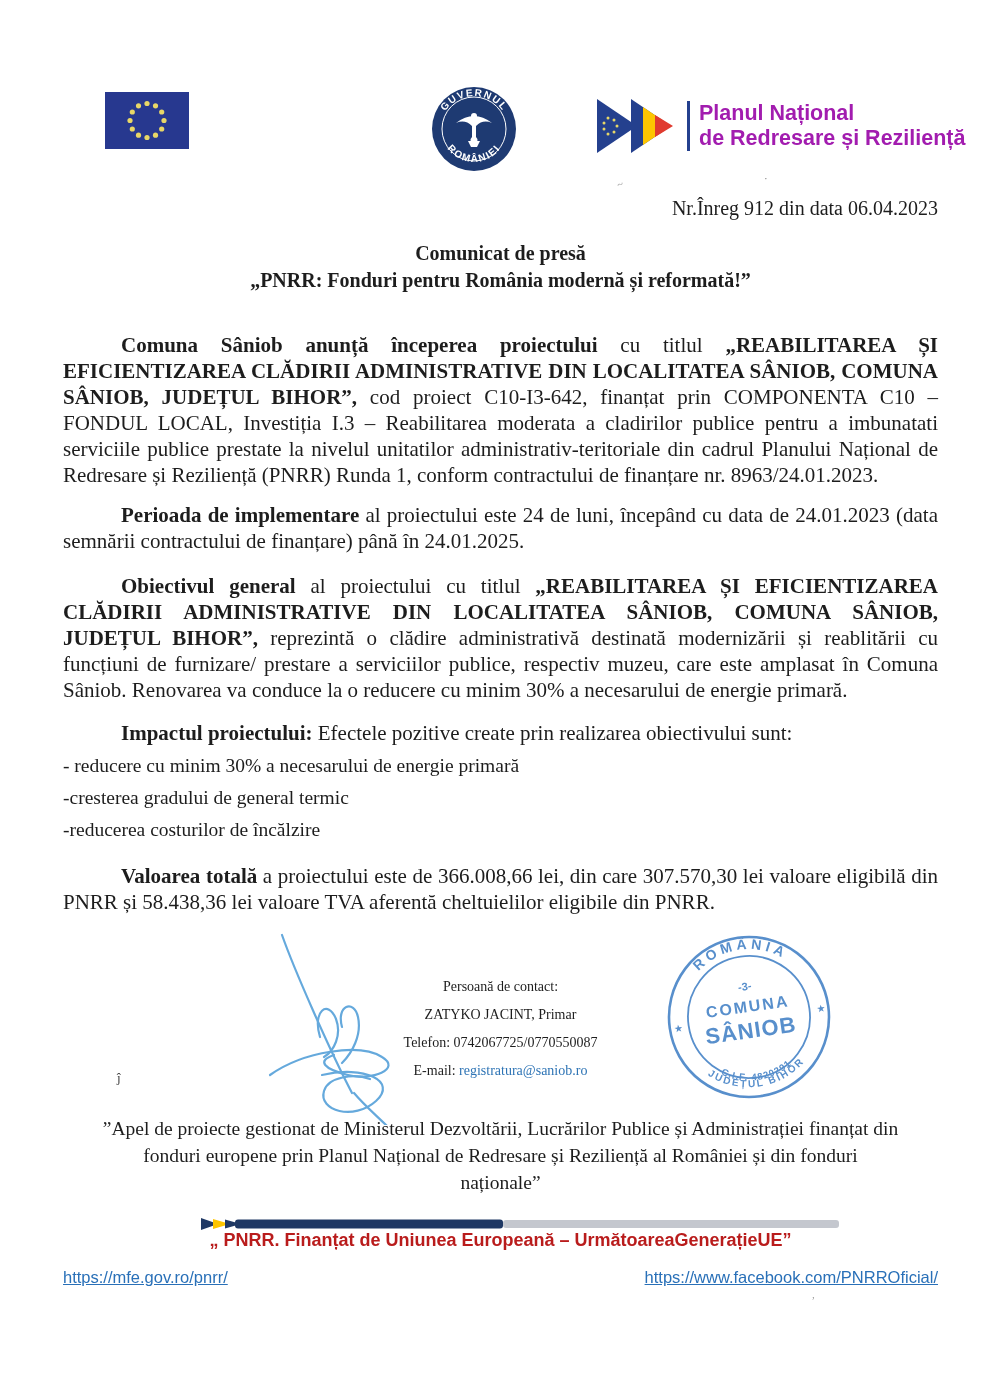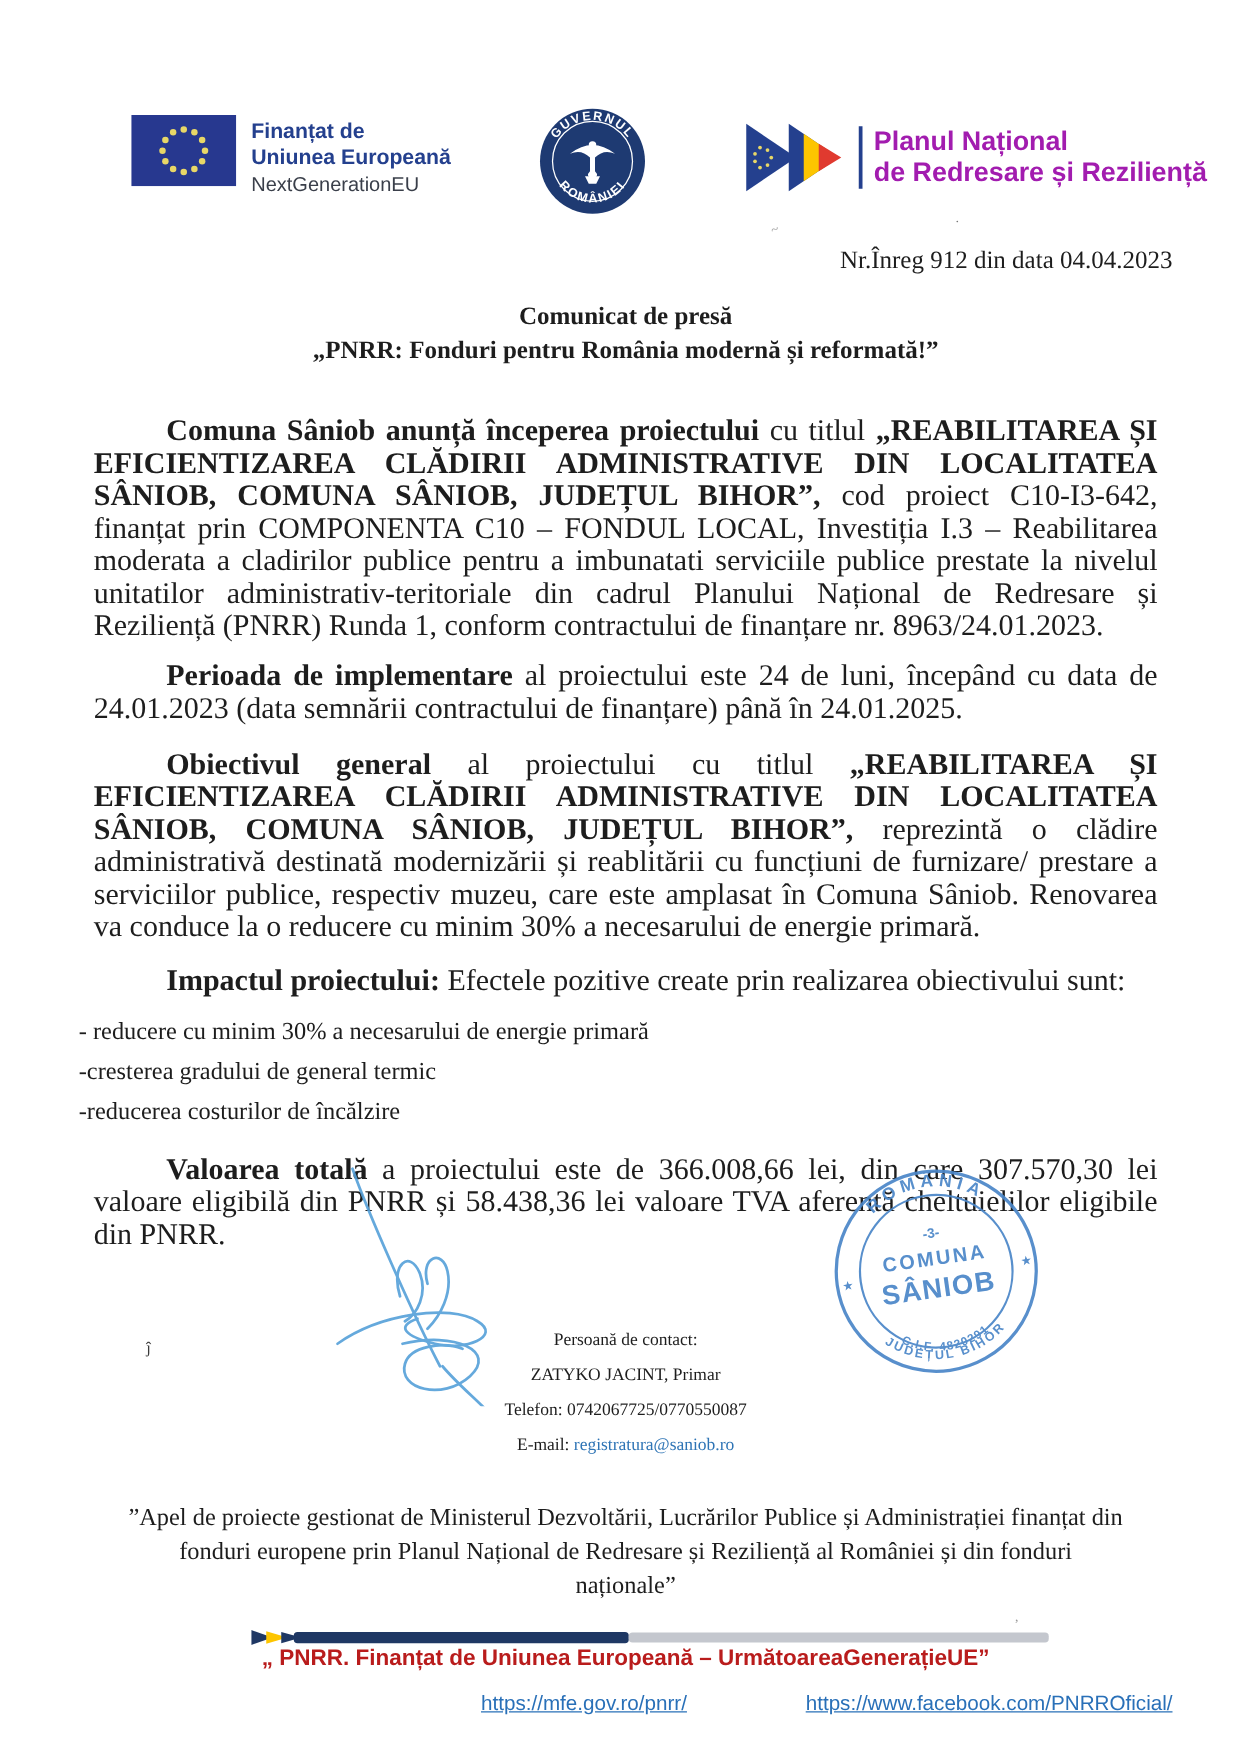--- a/index.html
+++ b/index.html
@@ -14,35 +14,35 @@
   .eu-text .l1,.eu-text .l2{font-weight:bold;color:#24408e;font-size:17px;line-height:21px;}
   .eu-text .l3{color:#3a3f4a;font-size:16px;line-height:20px;margin-top:3px;}
   .gov-seal{position:absolute;left:430px;top:85px;}
   .pnrr-block{position:absolute;left:595px;top:97px;display:flex;align-items:center;}
   .pnrr-text{font-family:"Liberation Sans",sans-serif;font-weight:bold;color:#a21caf;
     font-size:21.5px;line-height:25px;border-left:3px solid #24408e;padding-left:9px;margin-left:4px;}
   
   .content{position:absolute;top:0;left:0;width:990px;padding:197px 52px 0 63px;box-sizing:border-box;}
   .reg{ text-align:right;font-size:20px;}
   .title{ text-align:center;font-weight:bold;font-size:20px;line-height:27px;margin-top:20px;}
-  .body-par{margin:12px;text-align:justify;font-size:24px;line-height:26px;text-indent:58px;}
+  .body-par{margin:0;text-align:justify;font-size:21px;line-height:26px;text-indent:58px;}
   .mt1{margin-top:38px;} .mt2{margin-top:14px;} .mt3{margin-top:19px;} .mt4{margin-top:17px;}
   .b{font-weight:bold;}
   .bullet-line{margin:0;font-size:19.5px;line-height:32px;text-align:left;}
   .bullets{margin-top:4px;}
   .contact{margin-top:58px;text-align:center;font-size:14px;line-height:28px;}
   .contact a{color:#2e74b5;text-decoration:none;}
   .quote{margin-top:30px;text-align:center;font-size:19.5px;line-height:27px;padding:0 38px;}
   .disclaimer{margin-top:43px;text-align:center;font-family:"Liberation Sans",sans-serif;
     font-weight:600;color:#2970b8;font-size:15.5px;line-height:20px;}
   .bar-wrap{margin-top:22px;height:12px;position:relative;}
   .bar-svg{position:absolute;left:138px;top:0;}
   .footer-title{text-align:center;font-family:"Liberation Sans",sans-serif;
     font-weight:bold;color:#b91c1c;font-size:18px;}
-  .links{margin-top:17px;display:flex;justify-content:flex-end;gap:95px;
+  .links{margin-top:17px;display:flex;justify-content:space-between;gap:95px;
     font-family:"Liberation Sans",sans-serif;font-size:16.5px;}
   .links a{color:#2970b8;text-decoration:underline;}
   
   .signature{position:absolute;left:262px;top:925px;pointer-events:none;}
   .stamp{position:absolute;left:660px;top:928px;}
   .artifact{position:absolute;color:#8a8a8a;font-size:11px;font-family:"Liberation Serif",serif;}
   .a1{left:617px;top:178px;transform:rotate(-20deg);color:#9a9a9a;}
   .a2{left:764px;top:172px;color:#777;}
   .a3{left:117px;top:1070px;color:#3a3a3a;font-size:13px;}
   .a4{left:812px;top:1288px;color:#999;}
@@ -63,25 +63,20 @@
         <circle cx="56.7" cy="37" r="2.6"></circle>
           <circle cx="50.5" cy="43.2" r="2.6"></circle>
         <circle cx="42" cy="45.5" r="2.6"></circle>
           <circle cx="33.5" cy="43.2" r="2.6"></circle>
         <circle cx="27.3" cy="37" r="2.6"></circle>
           <circle cx="25" cy="28.5" r="2.6"></circle>
         <circle cx="27.3" cy="20" r="2.6"></circle>
           <circle cx="33.5" cy="13.8" r="2.6"></circle>
       </g>
     </svg>
-    <div class="eu-text">
-      <div class="l1">Finanțat de</div>
-      <div class="l2">Uniunea Europeană</div>
-      <div class="l3">NextGenerationEU</div>
-    </div>
   </div>
 
   <div class="gov-seal">
     <svg width="88" height="88" viewBox="0 0 88 88">
       <circle cx="44" cy="44" r="42" fill="#1e3a72"></circle>
       <circle cx="44" cy="44" r="32" fill="none" stroke="#ffffff" stroke-width="1"></circle>
       <defs>
         <path id="gs-top" d="M 9,46 A 35,35 0 0 1 79,46"></path>
         <path id="gs-bot" d="M 12,52 A 33,33 0 0 0 76,52"></path>
       </defs>
@@ -117,21 +112,21 @@
     </svg>
     <div class="pnrr-text">
       <div>Planul Național</div>
       <div>de Redresare și Reziliență</div>
     </div>
   </div>
 </div>
 
 <div class="content">
 
-  <div class="reg">Nr.Înreg 912 din data 04.04.2023</div>
+  <div class="reg">Nr.Înreg 912 din data 06.04.2023</div>
 
   <div class="title">
     <div>Comunicat de presă</div>
     <div>„PNRR: Fonduri pentru România modernă și reformată!”</div>
   </div>
 
   <p class="body-par mt1"><span class="b">Comuna Sâniob anunță începerea proiectului</span><span> cu titlul </span><span class="b">„REABILITAREA ȘI EFICIENTIZAREA CLĂDIRII ADMINISTRATIVE DIN LOCALITATEA SÂNIOB, COMUNA SÂNIOB, JUDEȚUL BIHOR”,</span><span> cod proiect C10-I3-642, finanțat prin COMPONENTA C10 – FONDUL LOCAL, Investiția I.3 – Reabilitarea moderata a cladirilor publice pentru a imbunatati serviciile publice prestate la nivelul unitatilor administrativ-teritoriale din cadrul Planului Național de Redresare și Reziliență (PNRR) Runda 1, conform contractului de finanțare nr. 8963/24.01.2023.</span></p>
 
   <p class="body-par mt2"><span class="b">Perioada de implementare</span><span> al proiectului este 24 de luni, începând cu data de 24.01.2023 (data semnării contractului de finanțare) până în 24.01.2025.</span></p>
 

